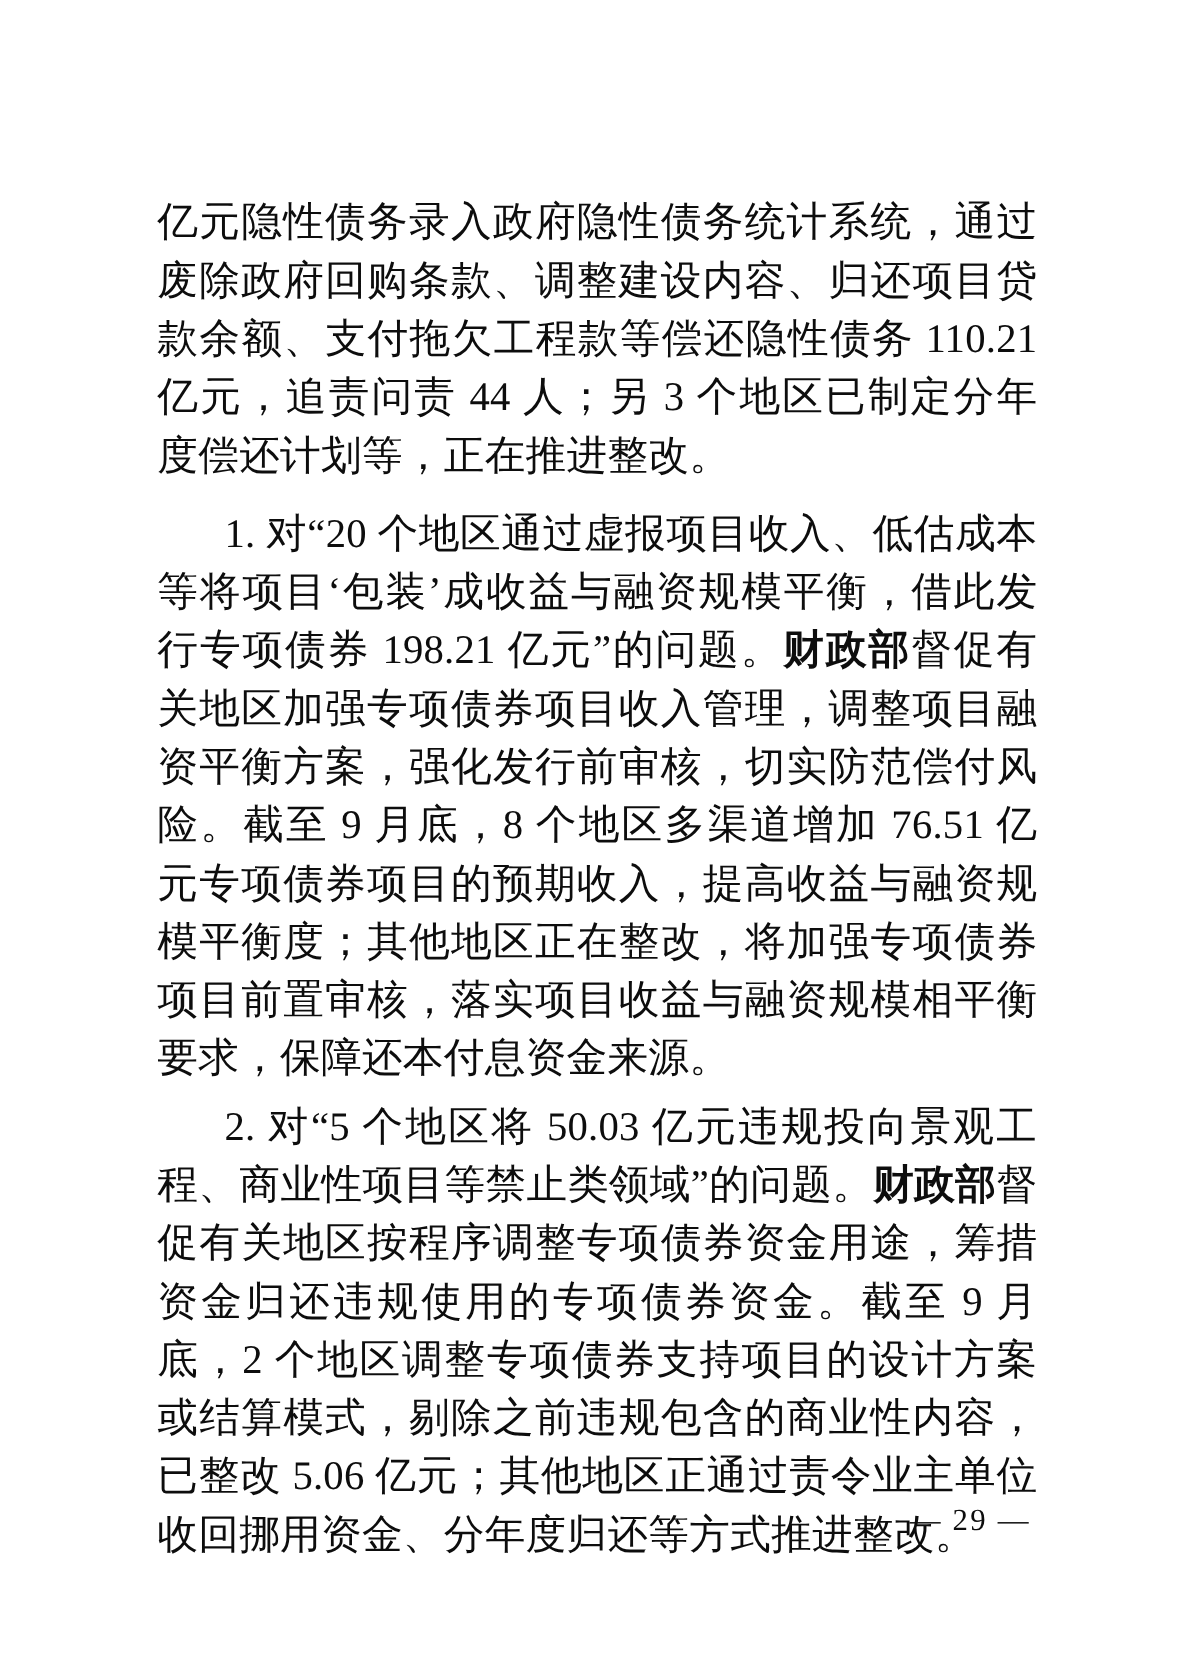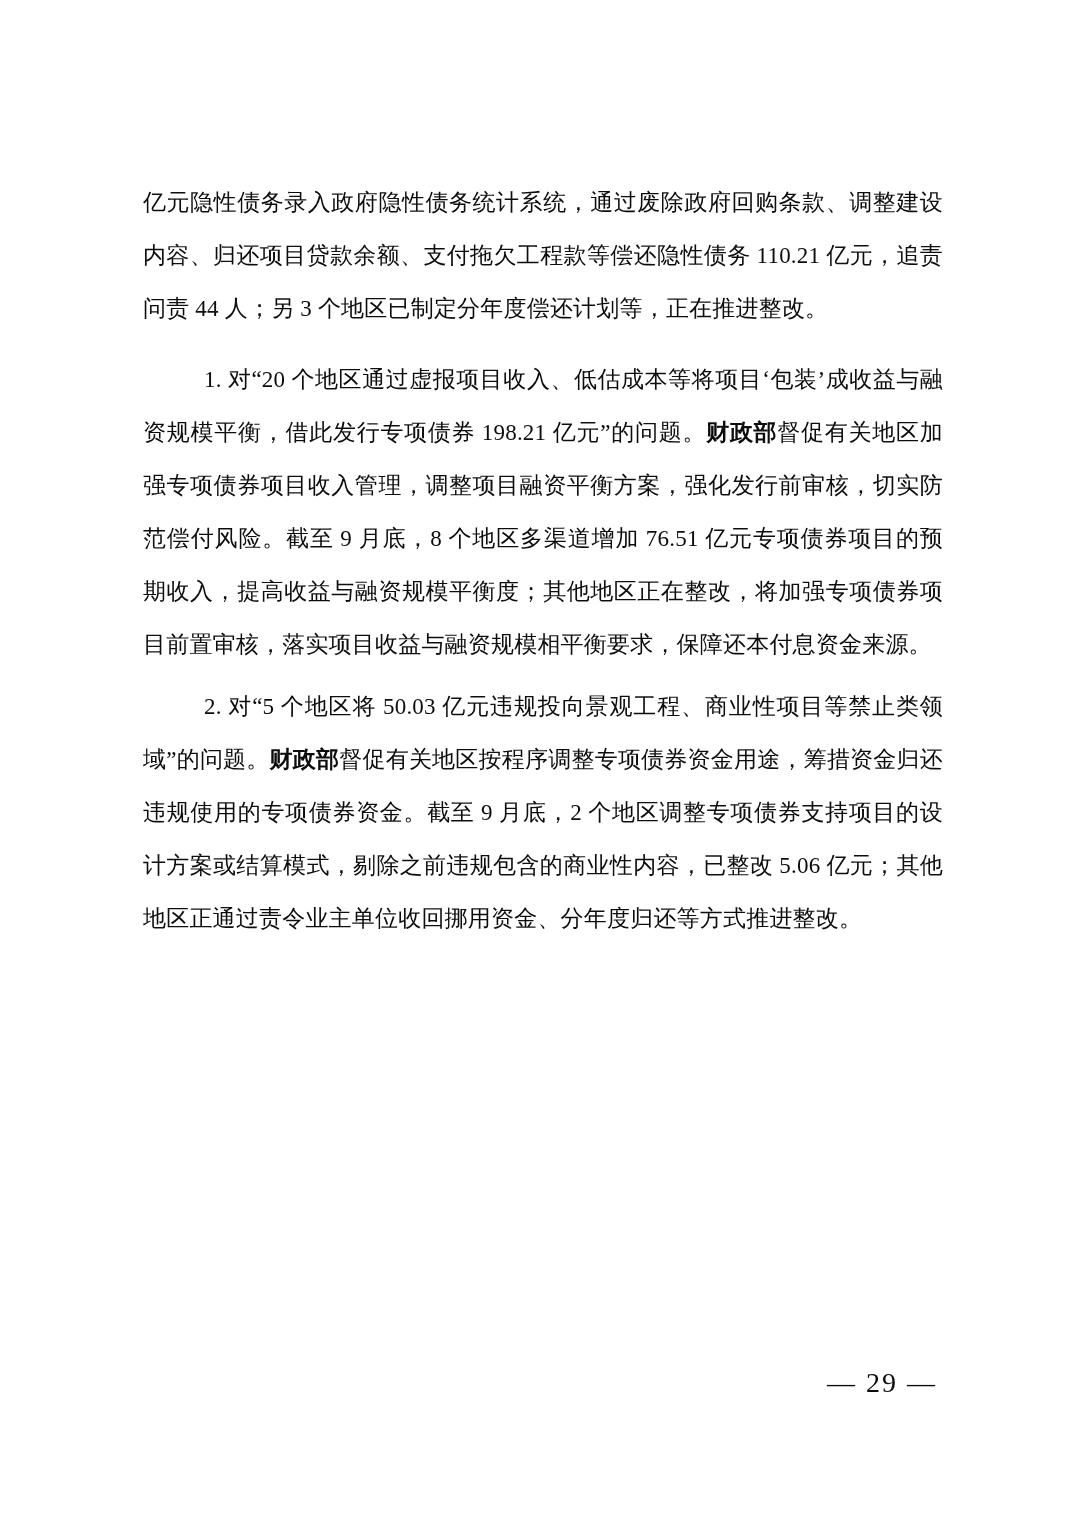--- a/index.html
+++ b/index.html
@@ -16,21 +16,21 @@
     overflow: hidden;
   }
   .content {
     position: absolute;
     left: 143px;
     top: 176px;
     width: 800px;
   }
   .para {
     font-family: "Liberation Serif", "DejaVu Serif", serif;
-    font-size: 23px;
+    font-size: 37px;
     line-height: 53px;
     color: #0d0d0d;
     text-align: justify;
     text-justify: inter-character;
     margin: 0 0 0 0;
     letter-spacing: 0.2px;
   }
   .para.indent {
     text-indent: 61px;
   }

